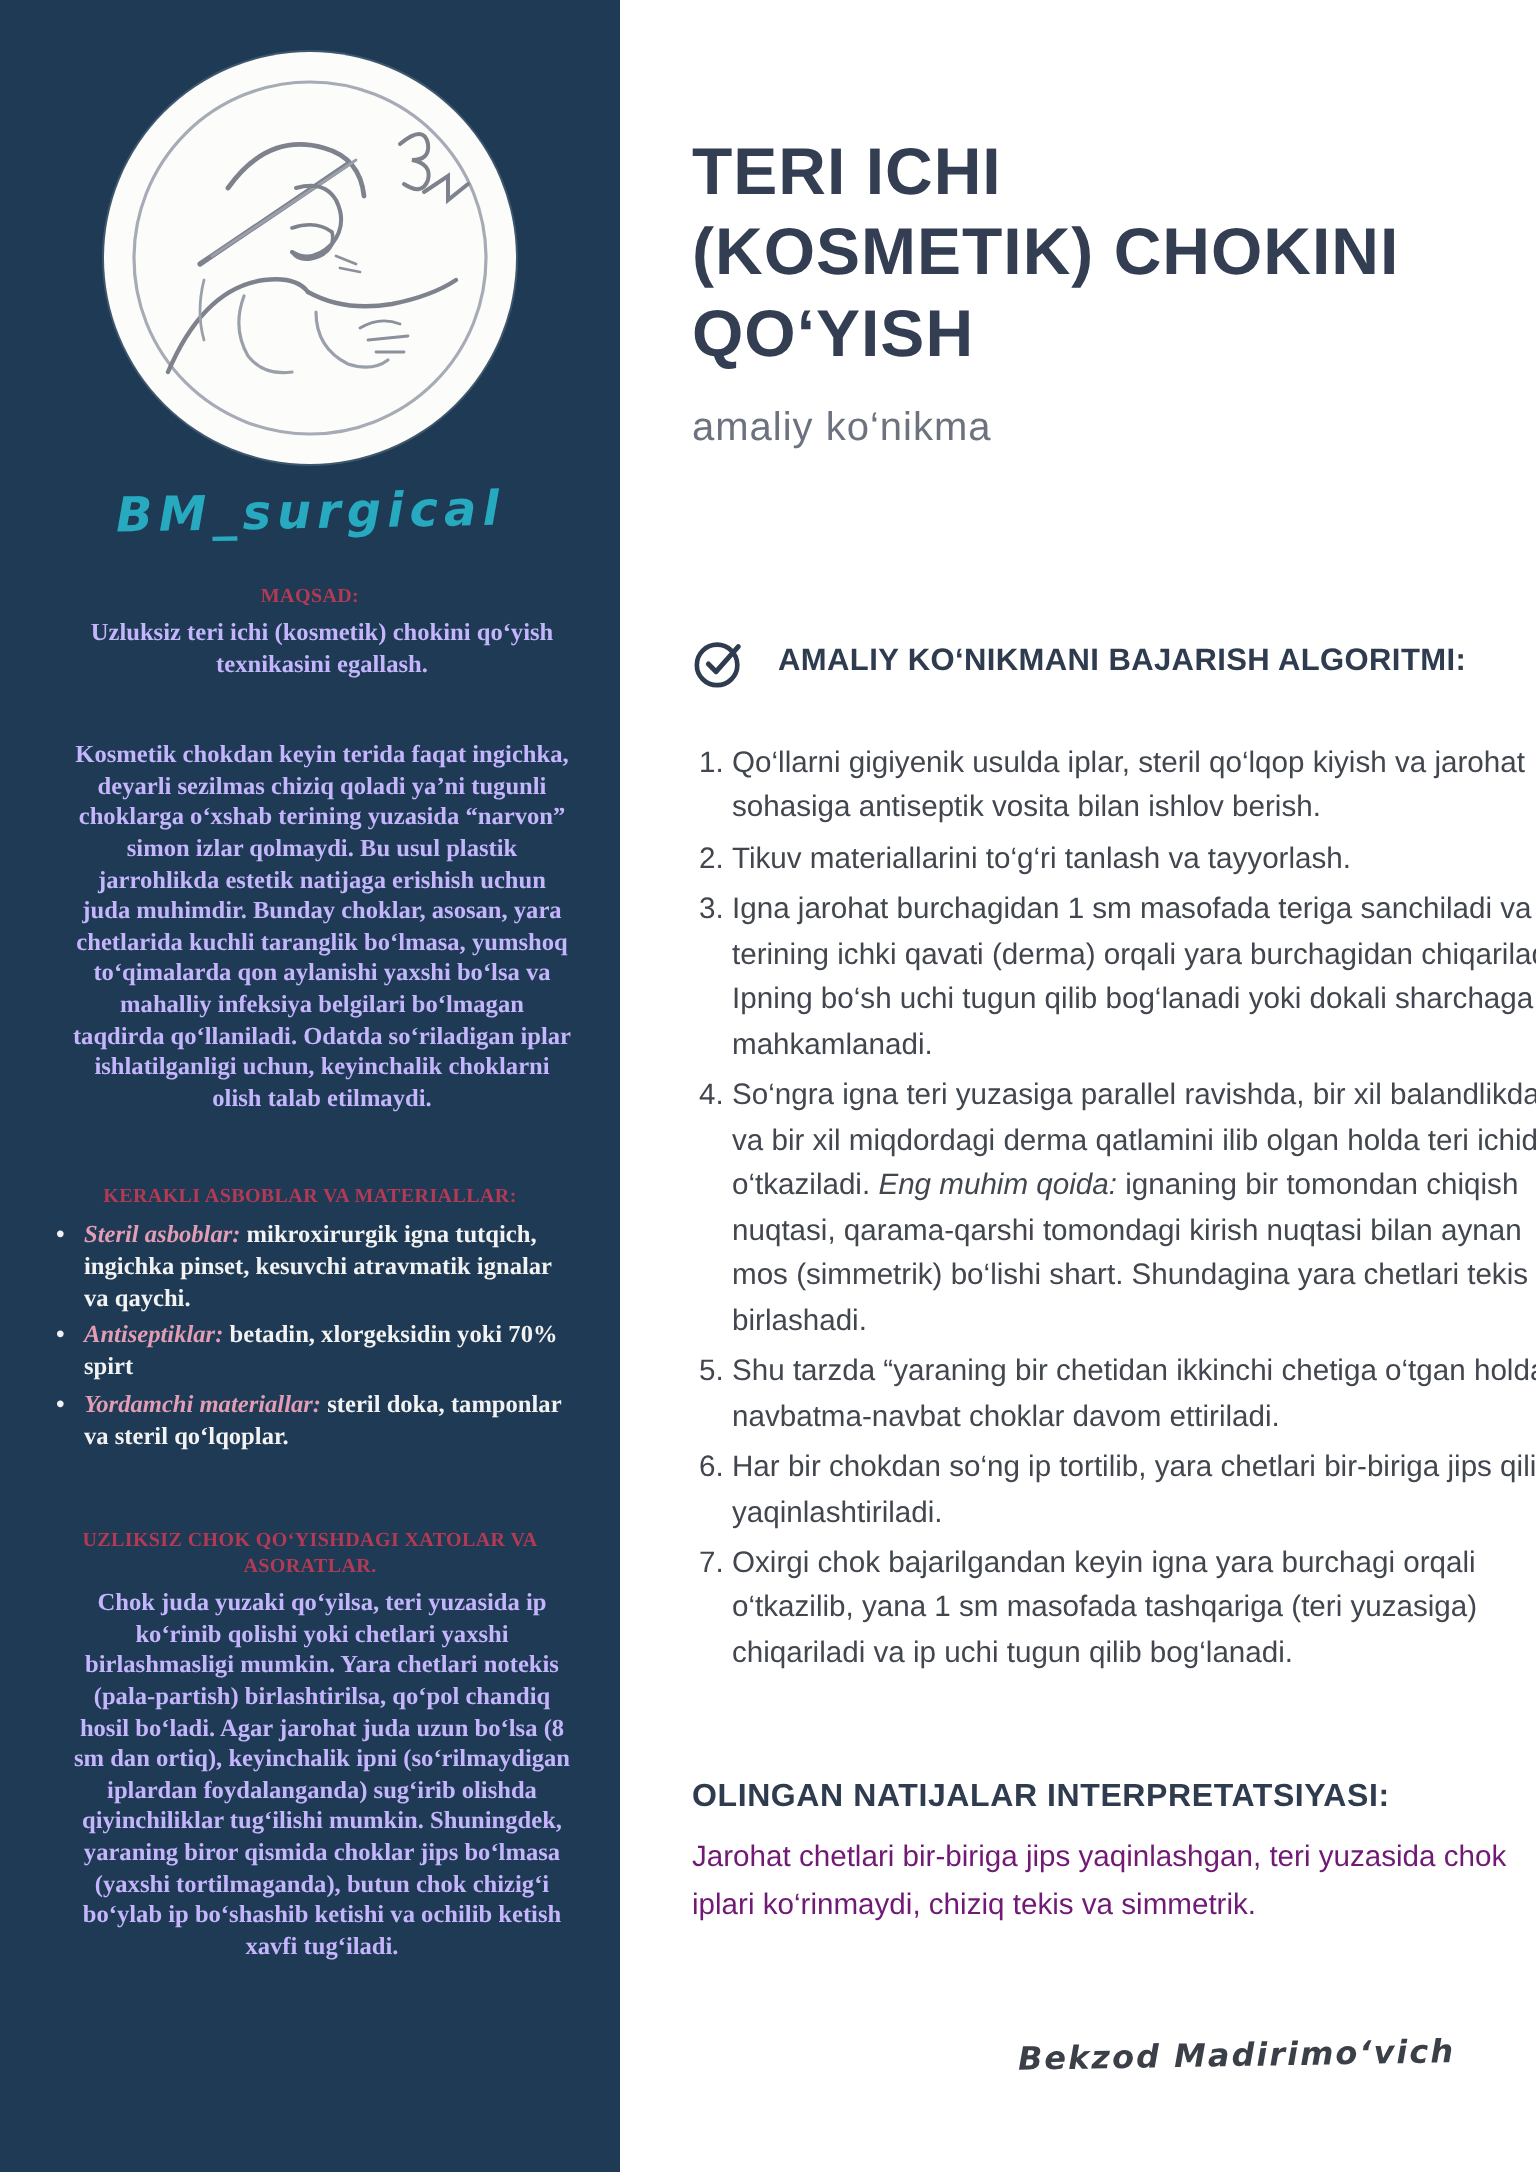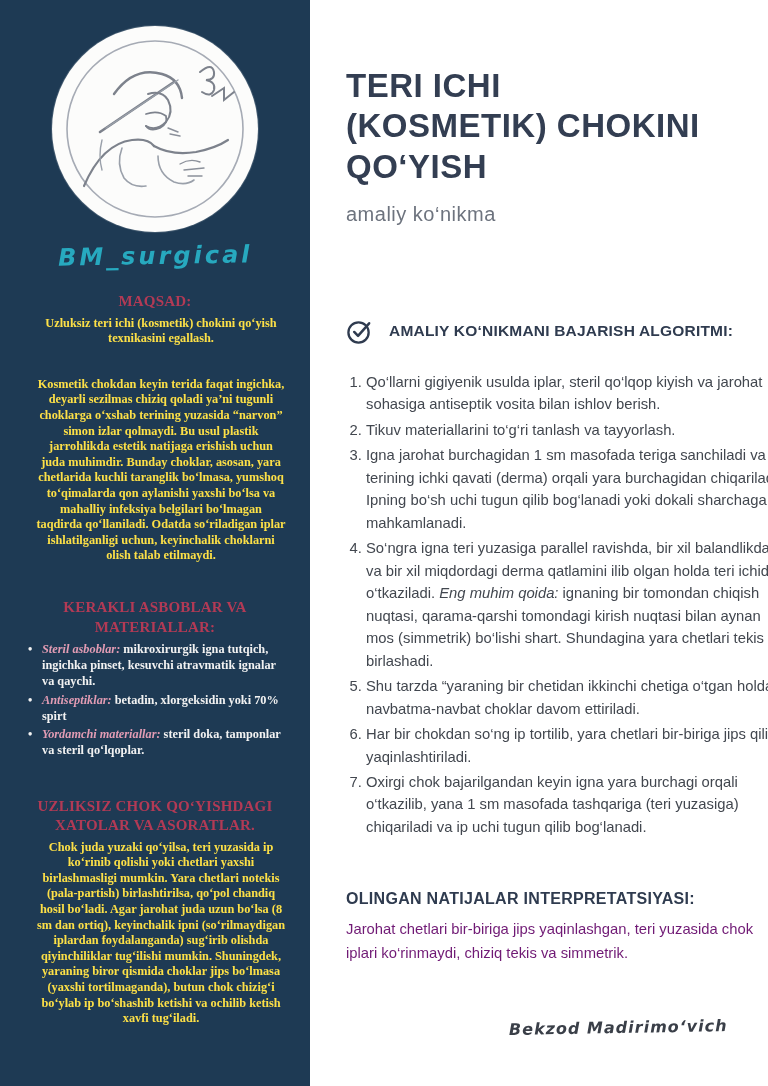--- a/index.html
+++ b/index.html
@@ -23,25 +23,25 @@
   }
   .brand{
     margin-top:10px;
     font-family:"DejaVu Sans",sans-serif;
     font-style:italic;font-weight:bold;
     font-size:24px;letter-spacing:3px;color:#27a9bf;
     transform:rotate(-1deg);
   }
   .sb-section{margin-top:22px;text-align:center;}
   .sb-heading{
-    color:#b23a55;font-weight:bold;font-size:15px;letter-spacing:0.2px;
+    color:#b23a55;font-weight:bold;font-size:10px;letter-spacing:0.2px;
     margin-bottom:4px;line-height:1.3;
   }
   .sb-body{
-    color:#fde047;font-weight:bold;font-size:12.3px;line-height:1.27;margin-left:12px;
+    color:#c4b5fd;font-weight:bold;font-size:12.3px;line-height:1.27;margin-left:12px;
   }
   .sb-tools{margin-top:34px;width:100%;}
   .sb-tools .sb-heading{text-align:center;}
   .tool-list{
     list-style:none;margin:4px 0 12px 0;padding:0 0 0 4px;text-align:left;
   }
   .tool-list li{
     position:relative;padding-left:14px;
     font-size:12.3px;line-height:1.32;font-weight:bold;color:#f2f2f2;
     margin-bottom:2px;

